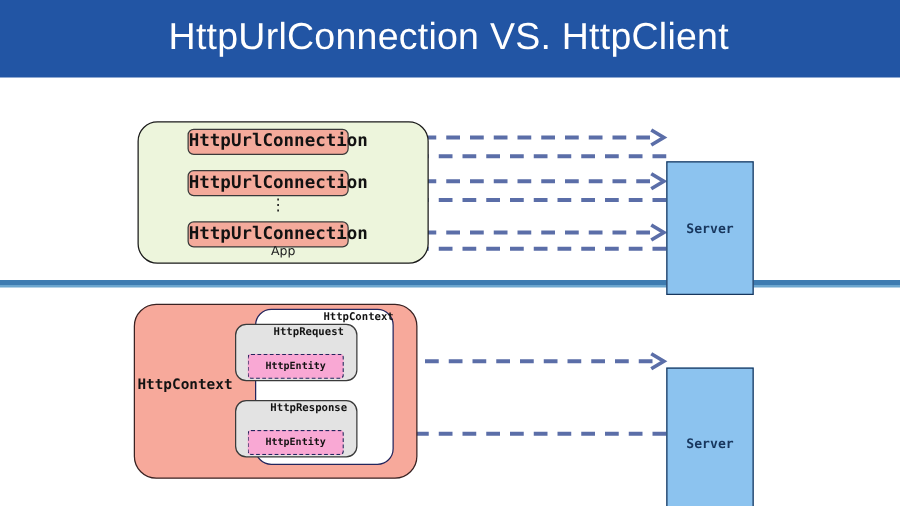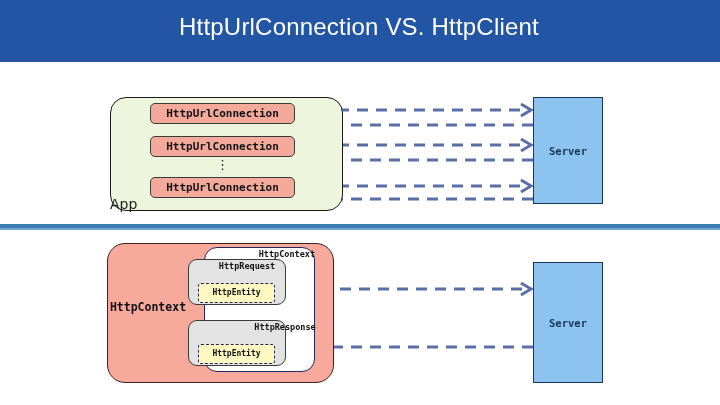--- a/index.html
+++ b/index.html
@@ -25,21 +25,21 @@
     background: #2255A4;
   }
   .title-text {
     position: absolute;
     left: 0;
     top: 13px;
     width: 718px;
     text-align: center;
     color: #ffffff;
     font-family: "Liberation Sans", sans-serif;
-    font-size: 24px;
+    font-size: 30px;
     font-weight: 400;
     letter-spacing: 0.2px;
     white-space: nowrap;
   }
 
   
   .divider {
     position: absolute;
     left: 0;
     top: 224px;
@@ -66,38 +66,38 @@
     background: #EDF5DC;
     border: 1.6px solid #1a1a1a;
     border-radius: 16px;
     box-sizing: border-box;
   }
   .app-label {
     position: absolute;
     left: 110px;
     top: 196px;
     width: 233px;
-    text-align: left;
+    text-align: center;
     font-family: "DejaVu Sans", sans-serif;
-    font-size: 14px;
+    font-size: 10px;
     color: #222222;
   }
   .conn-box {
     position: absolute;
     left: 150px;
-    width: 145px;
+    width: 129px;
     height: 21px;
     background: #F4AA9B;
     border: 1.4px solid #3a3a3a;
     border-radius: 5px;
     box-sizing: border-box;
     text-align: center;
     line-height: 19px;
     font-family: "DejaVu Sans Mono", monospace;
-    font-size: 11px;
+    font-size: 14px;
     font-weight: bold;
     color: #121212;
   }
   .conn-1 { top: 103px; }
   .conn-2 { top: 136px; }
   .conn-3 { top: 177px; }
   .vdots {
     position: absolute;
     left: 150px;
     top: 158px;
@@ -118,20 +118,21 @@
     border: 1.8px solid #17365D;
     box-sizing: border-box;
     color: #17365D;
     font-family: "DejaVu Sans Mono", monospace;
     font-size: 10.5px;
     font-weight: bold;
     text-align: center;
     display: flex;
     align-items: center;
     justify-content: center;
+    margin-top: 32px;
   }
   .server-top {
     top: 97px;
     height: 107px;
   }
   .server-bottom {
     top: 262px;
     height: 121px;
   }
 
@@ -196,27 +197,27 @@
     position: absolute;
     left: 188px;
     width: 118px;
     text-align: center;
     font-family: "DejaVu Sans Mono", monospace;
     font-size: 8.5px;
     font-weight: bold;
     color: #121212;
   }
   .msg-label-req { top: 261px; }
-  .msg-label-res { top: 322px; padding-left: 38px; }
+  .msg-label-res { top: 322px; }
   .entity-box {
     position: absolute;
     left: 198px;
     width: 77px;
     height: 20px;
-    background: #fef9c3;
+    background: #f9a8d4;
     border: 1.5px dashed #23255c;
     border-radius: 3px;
     box-sizing: border-box;
     text-align: center;
     line-height: 17px;
     font-family: "DejaVu Sans Mono", monospace;
     font-size: 8px;
     font-weight: bold;
     color: #121212;
   }

